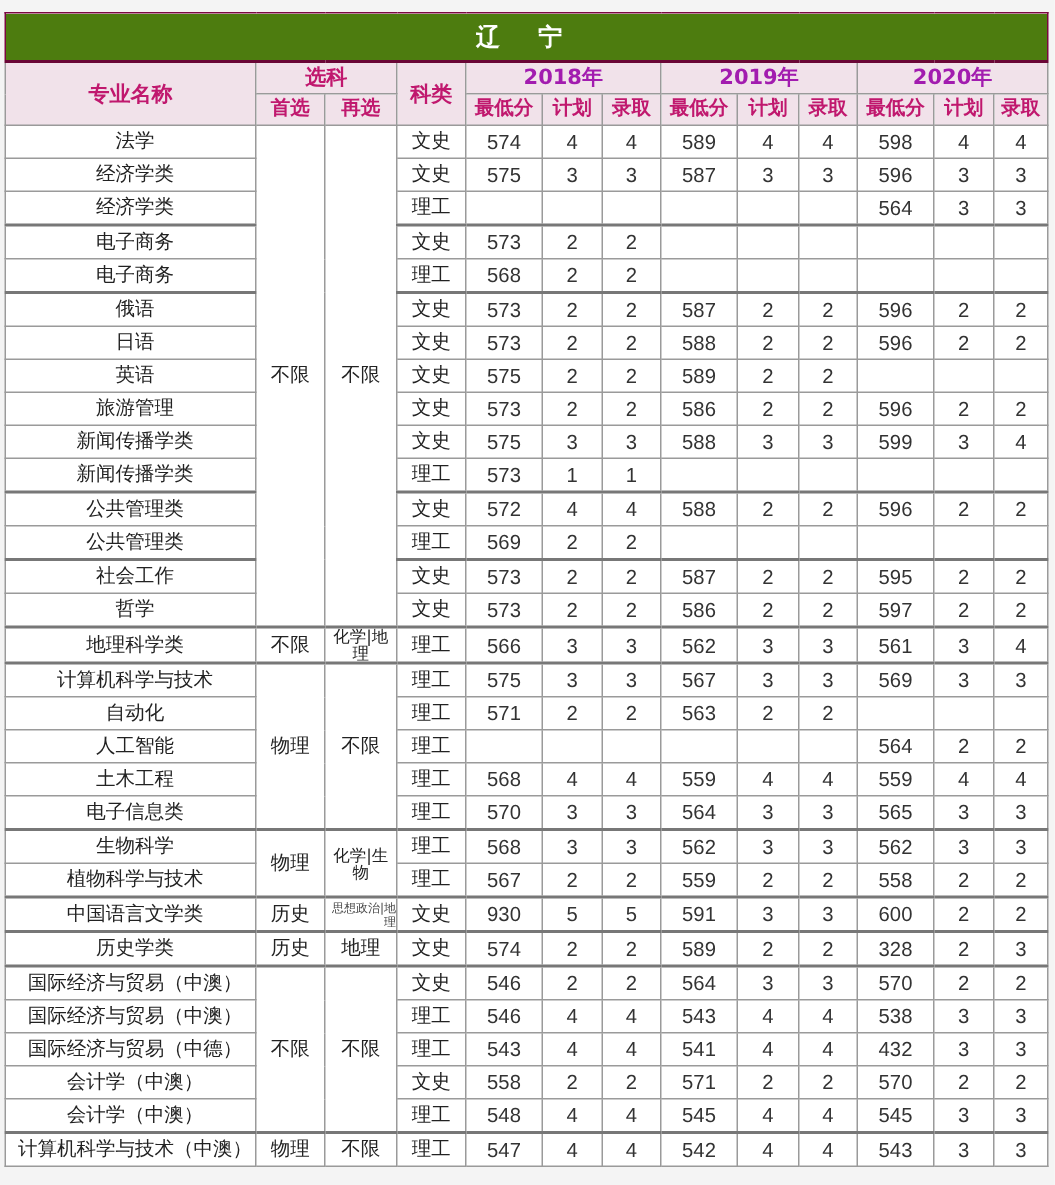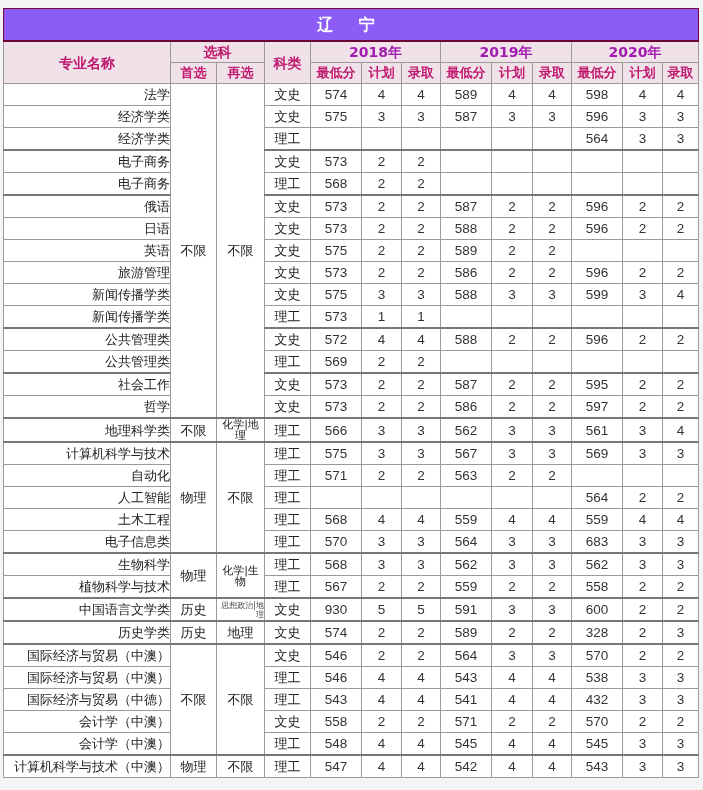--- a/index.html
+++ b/index.html
@@ -2,28 +2,28 @@
 <html><head>
 <meta charset="utf-8">
 <style>
   html, body { margin: 0; padding: 0; background: #f4f4f4; }
   body { width: 703px; height: 790px; position: relative; overflow: hidden;
          font-family: "DejaVu Sans", "Liberation Sans", sans-serif; }
   .wrap { position: absolute; left: 3px; top: 8px; width: 695px; background: #fff; }
   table { border-collapse: collapse; width: 695px; table-layout: fixed; }
   td, th { border: 1px solid #9a9a9a; padding: 0; text-align: center; font-size: 13px;
            color: #222; height: 21px; line-height: 21px; white-space: nowrap; overflow: hidden; }
-  .title-row th { background: #8b5cf6; color: #fff; font-size: 16px; font-weight: bold;
+  .title-row th { background: #4d7c0f; color: #fff; font-size: 16px; font-weight: bold;
                   height: 31px; line-height: 31px; letter-spacing: 10px; border: 1px solid #7a0840;
                   border-bottom: 2px solid #6a0636; }
   .hdr th { background: #f1e2ea; color: #c0186e; font-weight: bold; font-size: 13px;
             height: 20px; line-height: 20px; }
   .hdr th.big { font-size: 14px; }
   .hdr th.year { color: #a21caf; font-size: 14px; }
-  td.name { text-align: right; padding-left: 6px; }
+  td.name { text-align: center; padding-left: 6px; }
   td.small { font-size: 11px; line-height: 11px; white-space: normal; }
   td.tiny { font-size: 8px; line-height: 9px; white-space: normal; text-align: right; padding-left: 3px; color: #444; }
   td.num { font-family: "Liberation Sans", sans-serif; font-size: 13.5px; color: #333; }
   tr.grp-top td { border-top: 2px solid #777; }
 </style>
 </head>
 <body>
 
 <div class="wrap">
 <table>
@@ -337,21 +337,21 @@
         </tr>
         <tr>
           <td class="name">电子信息类</td>
           <td>理工</td>
           <td class="num">570</td>
           <td class="num">3</td>
           <td class="num">3</td>
           <td class="num">564</td>
           <td class="num">3</td>
           <td class="num">3</td>
-          <td class="num">683</td>
+          <td class="num">565</td>
           <td class="num">3</td>
           <td class="num">3</td>
         </tr>
         <tr class="grp-top">
           <td class="name">生物科学</td>
           <td rowspan="2">物理</td>
           <td class="small" rowspan="2">化学|生物</td>
           <td>理工</td>
           <td class="num">568</td>
           <td class="num">3</td>

